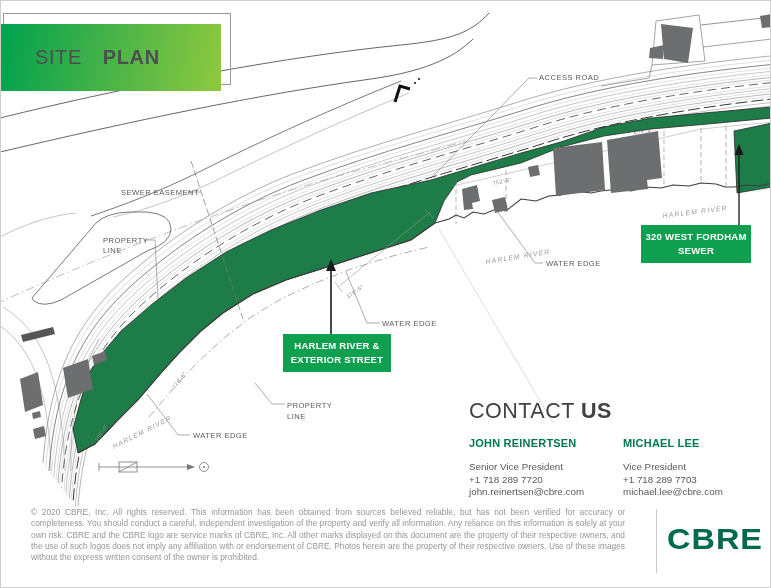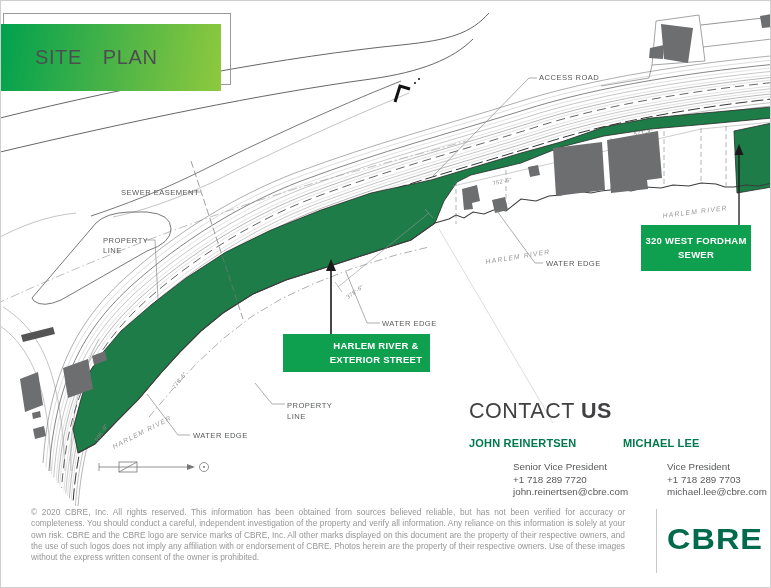--- a/index.html
+++ b/index.html
@@ -5,40 +5,40 @@
   html,body{margin:0;padding:0;background:#e9e9e9;}
   .page{position:relative;width:771px;height:588px;background:#ffffff;border:1px solid #cfcfcf;
         box-sizing:border-box;overflow:hidden;font-family:"Liberation Sans",sans-serif;}
   
   .banner-outline{position:absolute;left:2px;top:12px;width:226px;height:70px;border:1px solid #9a9a9a;}
   .banner{position:absolute;left:0;top:23px;width:220px;height:67px;
           background:linear-gradient(100deg,#00a14e 0%,#3eb049 42%,#8fc93e 100%);
           display:flex;align-items:center;padding-left:34px;box-sizing:border-box;
           color:#4d4e50;font-size:20px;letter-spacing:.6px;}
   .banner .w1{font-weight:400;margin-right:21px;}
-  .banner .w2{font-weight:400;}
+  .banner .w2{font-weight:700;}
   
   svg.plan{position:absolute;left:0;top:0;}
   .lbl{font-size:7.6px;fill:#57585a;letter-spacing:.45px;}
   .riv{font-size:6.8px;fill:#9a9a9a;font-style:italic;letter-spacing:1.2px;}
   .dim{font-size:5.6px;fill:#8a8a8a;letter-spacing:.3px;}
   
   .callout{position:absolute;background:#0ea04f;color:#ffffff;font-weight:700;font-size:9.5px;
            text-align:center;display:flex;flex-direction:column;justify-content:center;
            line-height:1.5;letter-spacing:.25px;}
-  .callout-fordham{left:640px;top:224px;width:110px;height:46px;}
-  .callout-harlem{left:282px;top:333px;width:108px;height:38px;padding-left:39px;}
+  .callout-fordham{left:640px;top:224px;width:110px;height:38px;}
+  .callout-harlem{left:282px;top:333px;width:108px;height:38px;}
   
   .contact{position:absolute;left:468px;top:398px;}
   .contact-heading{font-size:21.5px;color:#414042;letter-spacing:.5px;margin:0 0 13px 0;font-weight:400;}
   .contact-heading .h2b{font-weight:700;}
   .people{display:flex;}
   .person{width:154px;}
   .person .name{color:#00794f;font-weight:700;font-size:11px;margin-bottom:12px;letter-spacing:.2px;}
-  .person .row{font-size:9.8px;color:#58595b;line-height:12.6px;margin-left:44px;}
+  .person .row{font-size:9.8px;color:#58595b;line-height:12.6px;}
   
   .disclaimer{position:absolute;left:30px;top:506px;width:594px;font-size:8.35px;line-height:11.35px;
               color:#979797;text-align:justify;}
   .footer-divider{position:absolute;left:655px;top:508px;width:1px;height:64px;background:#c9c9c9;}
   .cbre-logo{position:absolute;left:662px;top:521px;width:104px;text-align:center;color:#006a4d;
              font-weight:700;font-size:30px;letter-spacing:1px;transform:scaleX(1.08);transform-origin:center;}
 </style>
 </head>
 <body>
 

